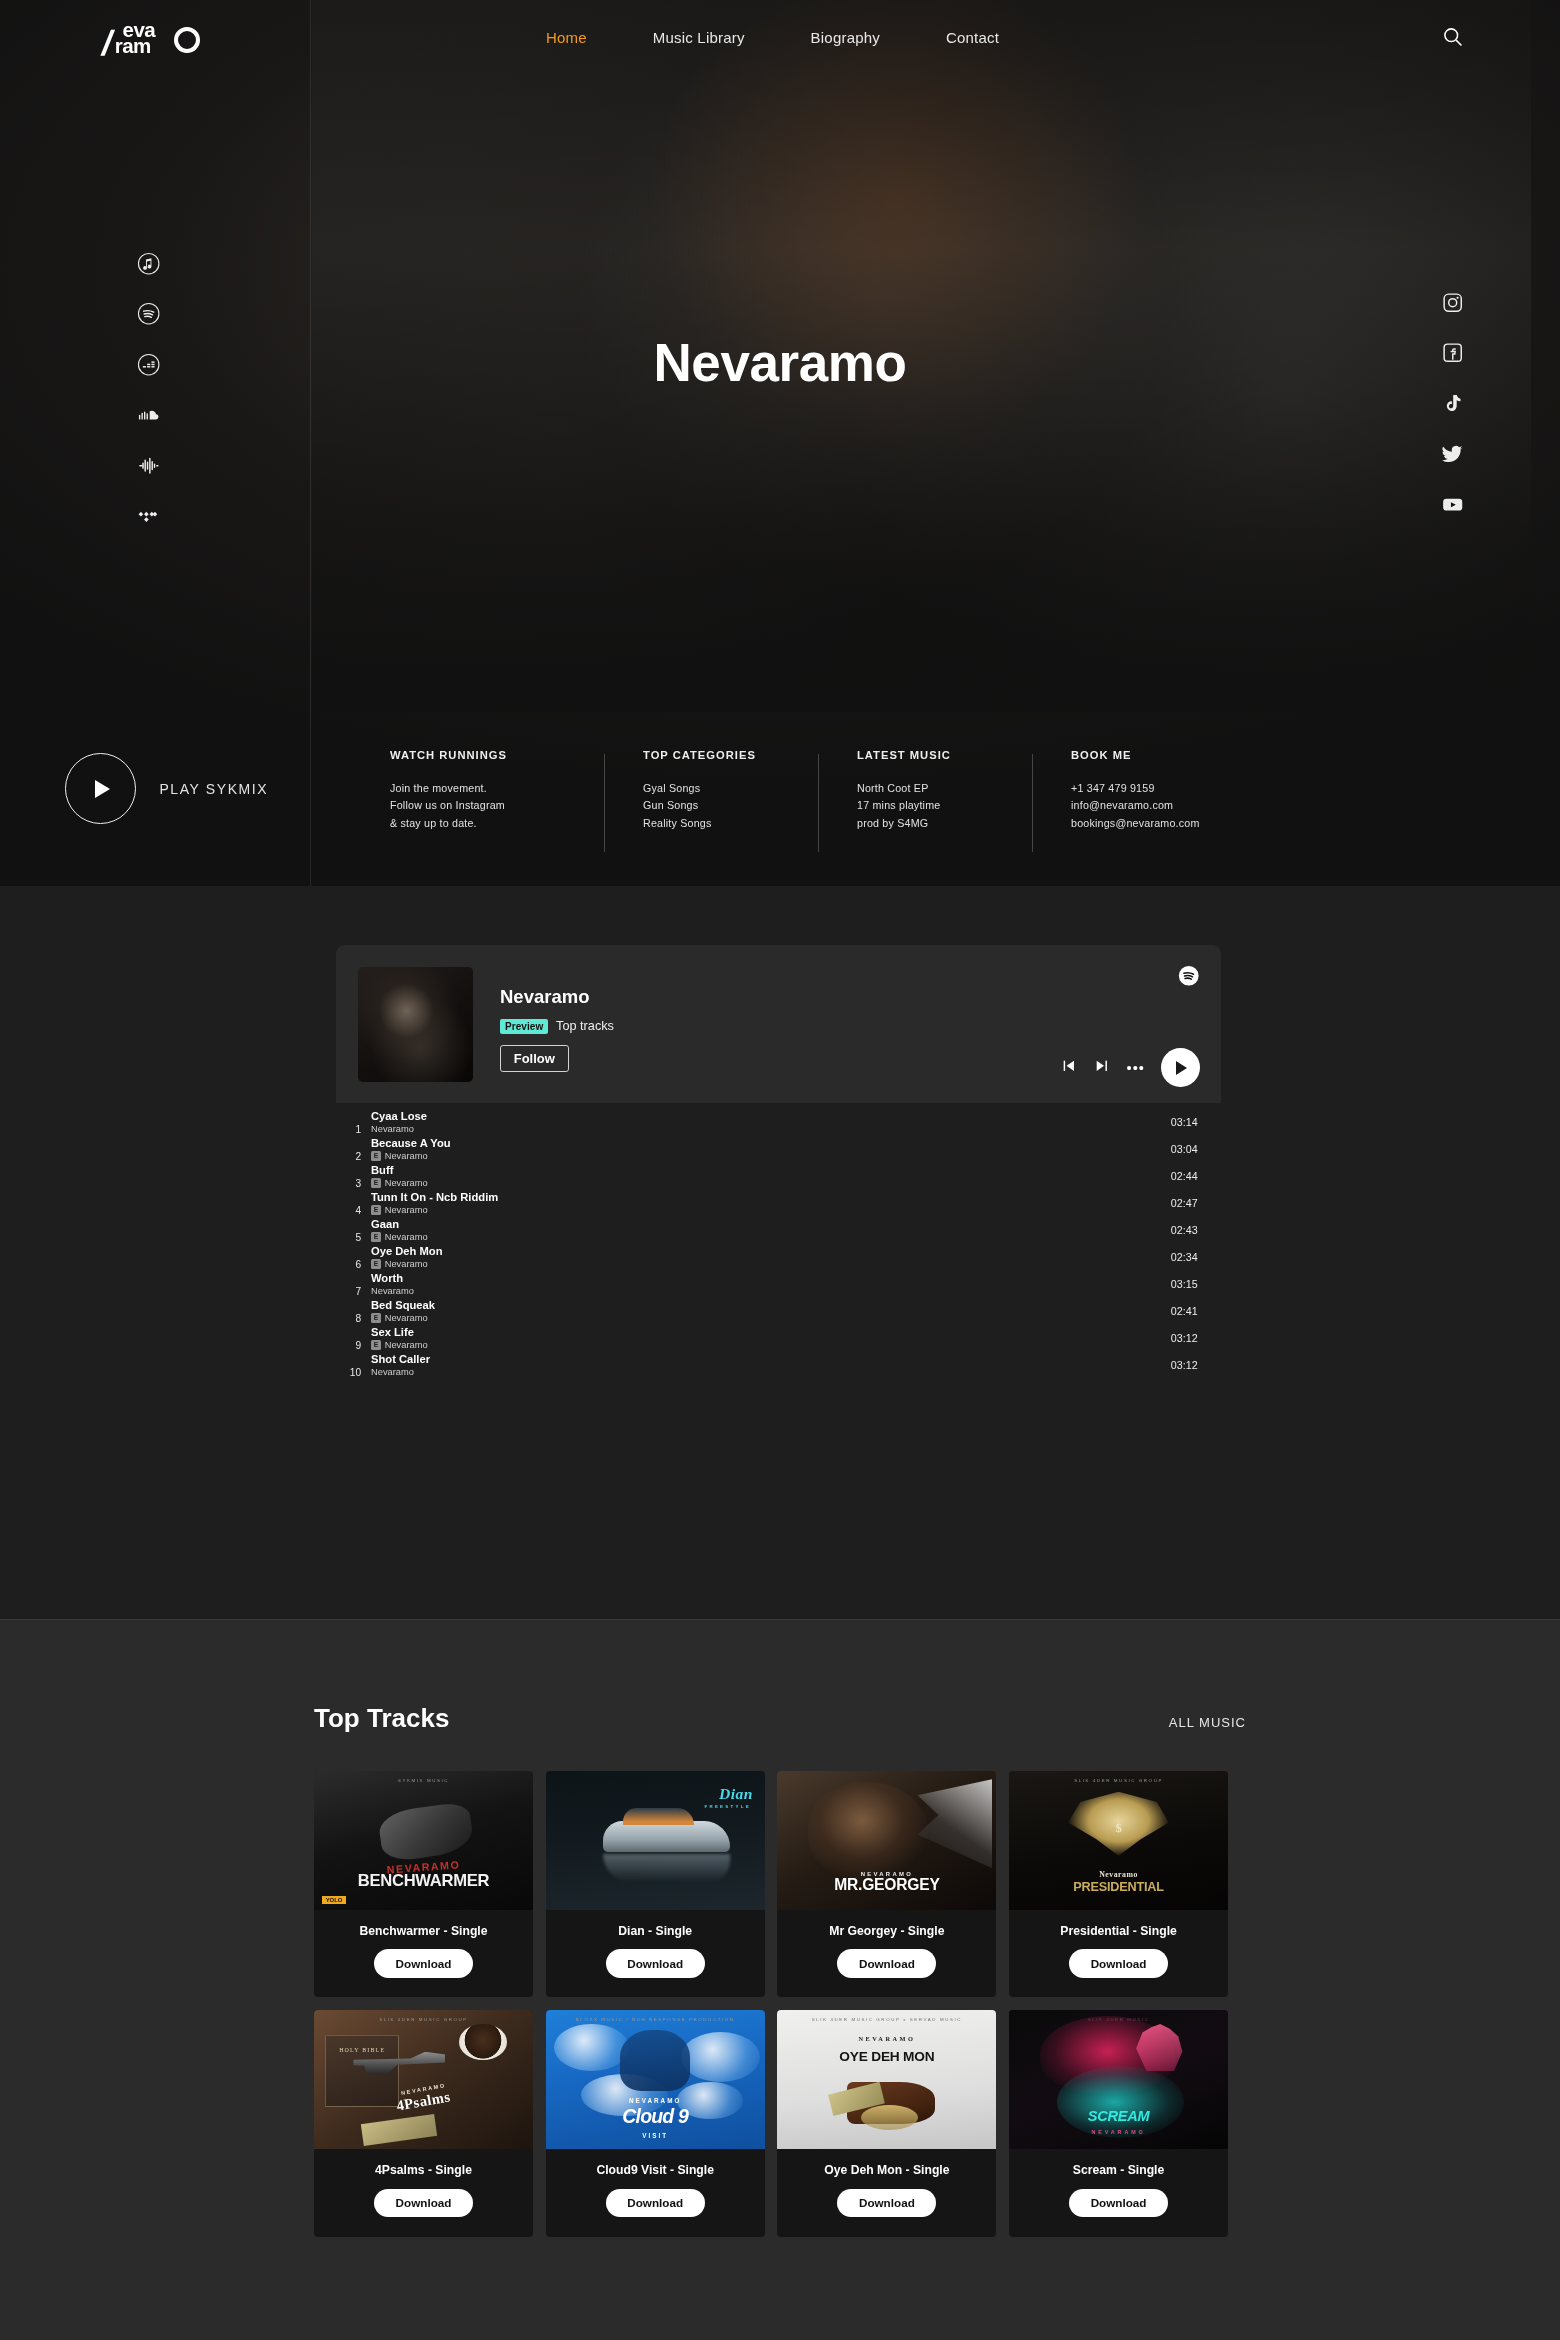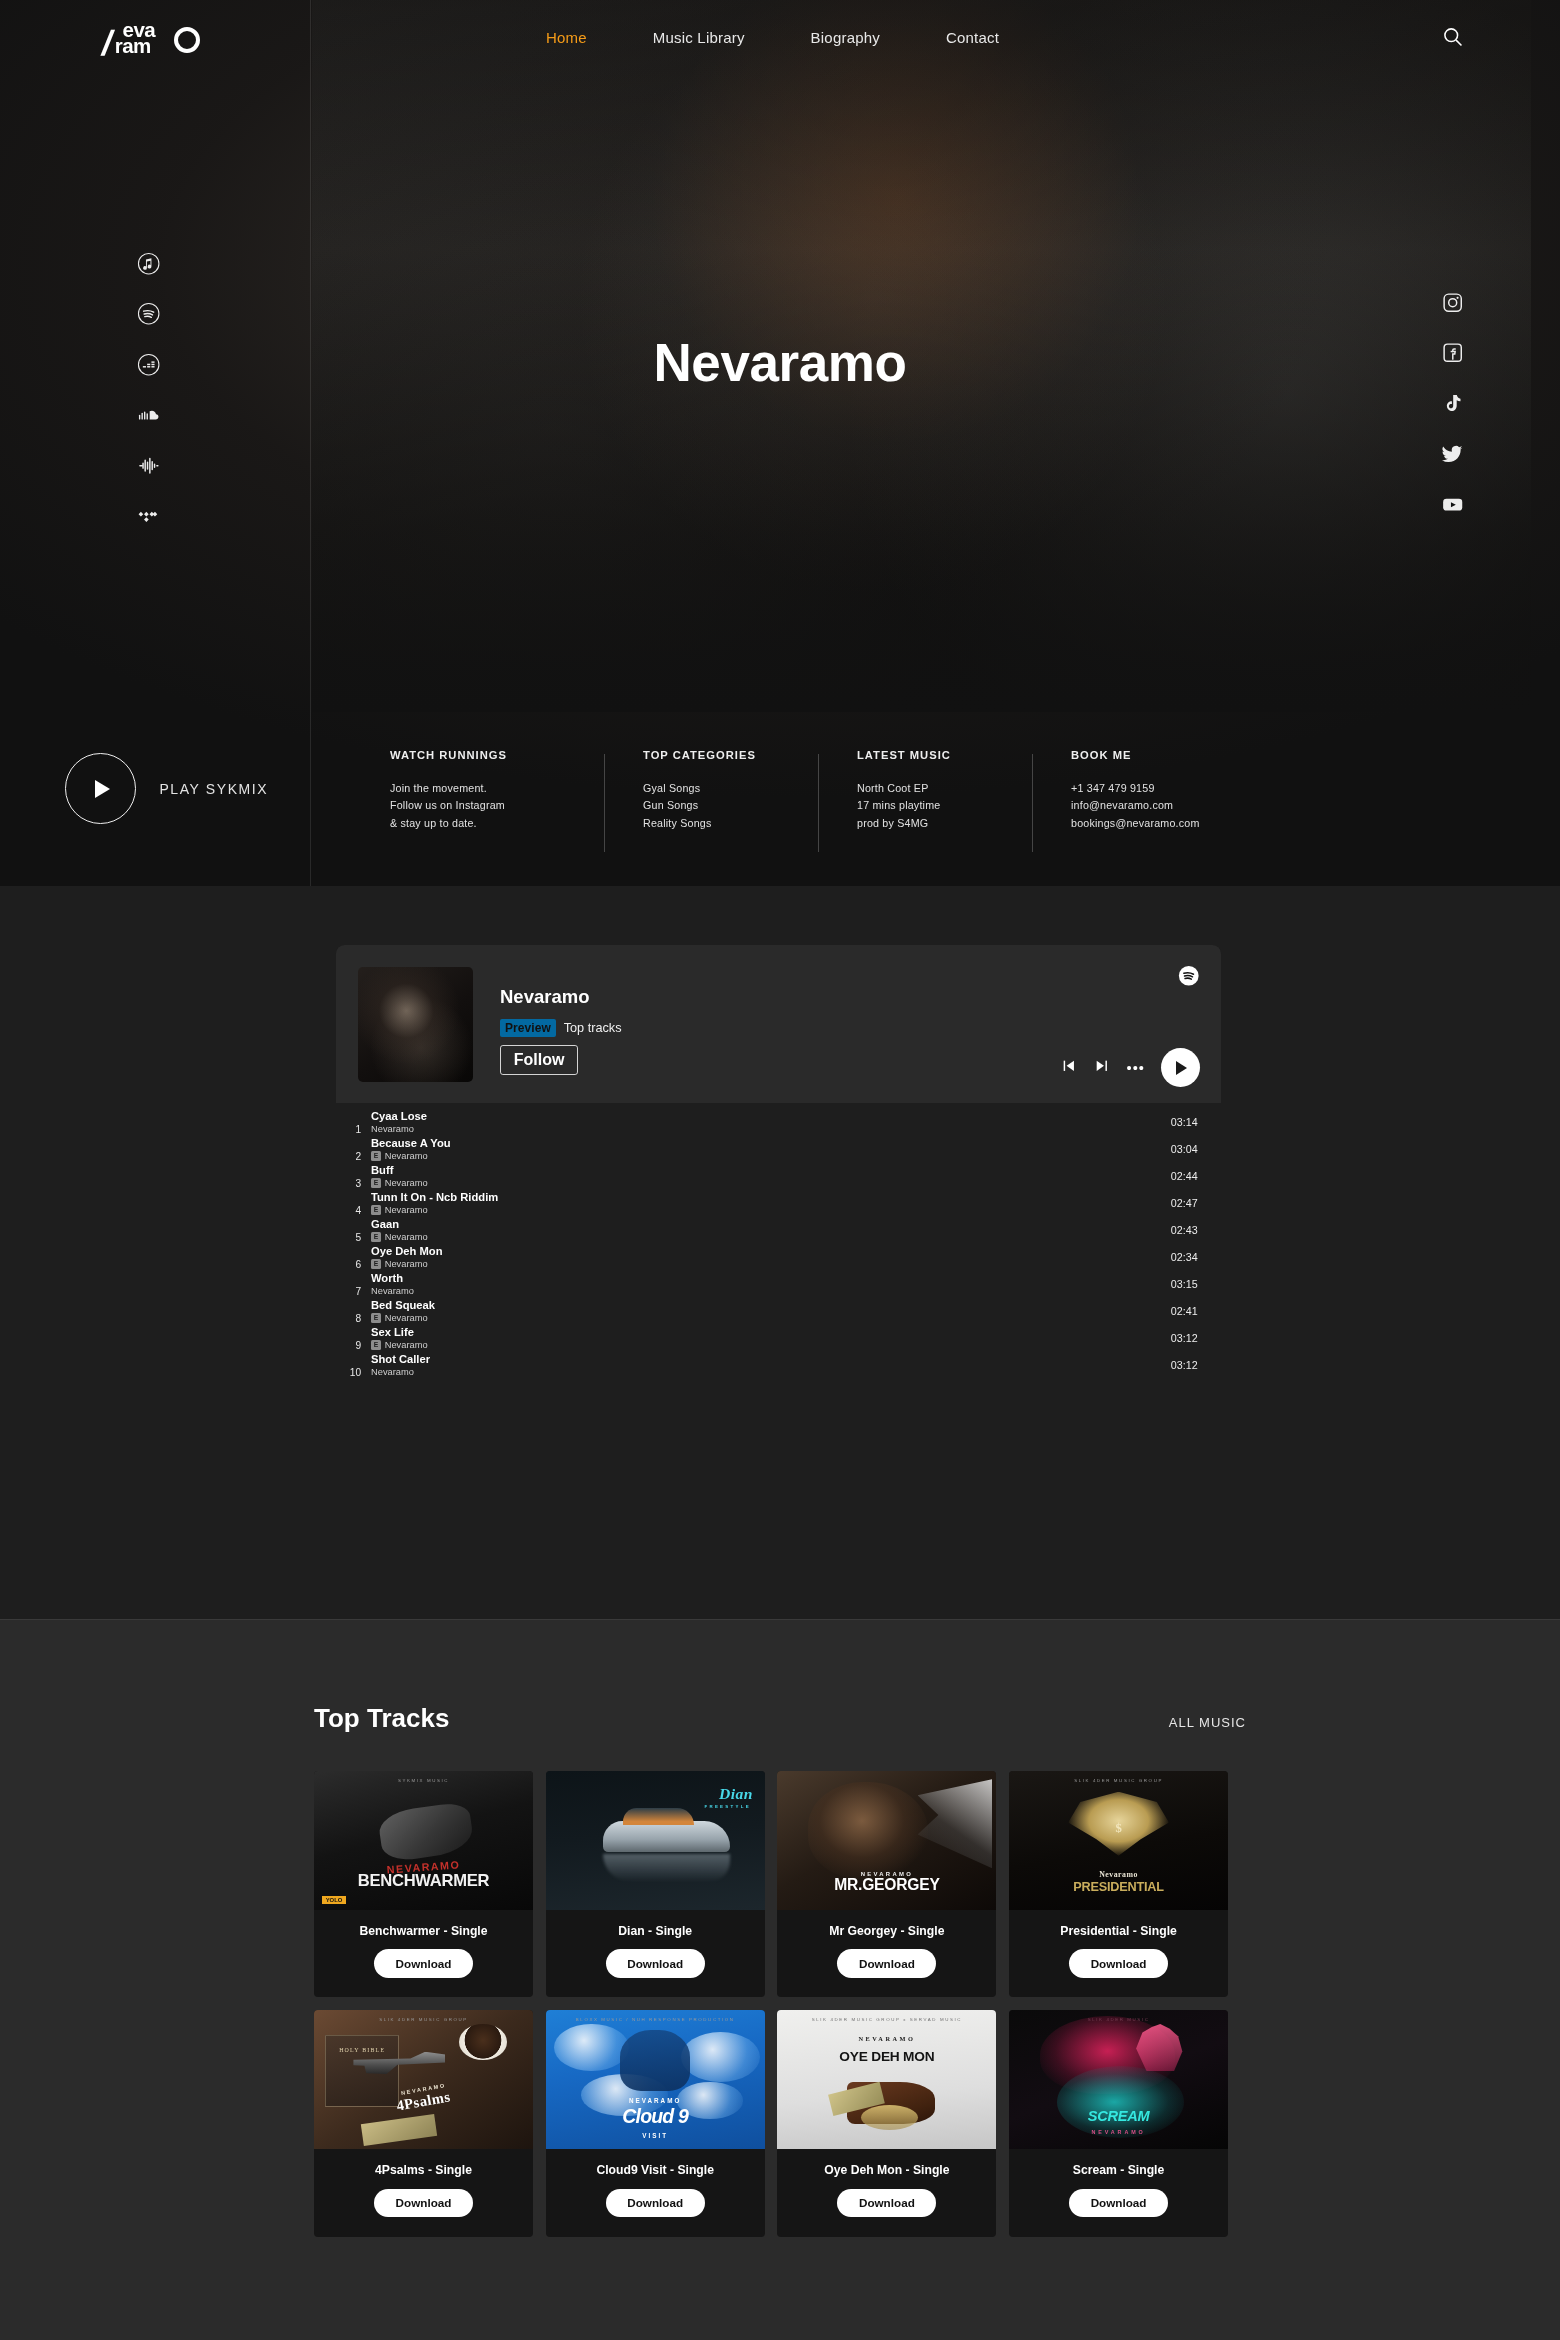--- a/index.html
+++ b/index.html
@@ -137,28 +137,28 @@
   .sp-cover {
     position: absolute; left: 21.5px; top: 21.5px; width: 115px; height: 115px; border-radius: 4.9px;
     background:
       radial-gradient(circle at 42% 38%, rgba(180,160,140,0.55) 0%, rgba(60,48,40,0.35) 28%, rgba(0,0,0,0) 55%),
       radial-gradient(circle at 55% 70%, rgba(130,115,100,0.30) 0%, rgba(0,0,0,0) 50%),
       linear-gradient(145deg, #241f1c 0%, #120f0e 55%, #080706 100%);
   }
   .sp-name { position: absolute; left: 164px; top: 41px; font-size: 18.5px; font-weight: 700; color: #fff; }
   .sp-preview-row { position: absolute; left: 164px; top: 74px; display: flex; align-items: center; gap: 7.8px; }
   .sp-badge {
-    background: #0369a1; color: #111; font-size: 12px; font-weight: 700;
+    background: #5eead4; color: #111; font-size: 10px; font-weight: 700;
     padding: 2px 4.9px 1.5px; border-radius: 2px; letter-spacing: 0.1px;
   }
   .sp-toptracks { font-size: 12.7px; color: #f0f0f0; }
   .sp-follow {
     position: absolute; left: 164px; top: 100px;
     border: 1px solid #d4d4d4; color: #fff; background: transparent;
-    font-size: 16px; font-weight: 700; padding: 4.9px 12.7px; border-radius: 2.9px; cursor: pointer;
+    font-size: 13px; font-weight: 700; padding: 4.9px 12.7px; border-radius: 2.9px; cursor: pointer;
     font-family: "Liberation Sans", sans-serif;
   }
   .sp-logo { position: absolute; right: 21.5px; top: 19.5px; width: 21.5px; height: 21.5px; cursor: pointer; }
   .sp-controls { position: absolute; right: 21.5px; bottom: 15.6px; display: flex; align-items: center; gap: 15.6px; }
   .sp-ctrl { cursor: pointer; }
   .sp-dots { color: #fff; font-size: 14.6px; letter-spacing: 1px; line-height: 1; cursor: pointer; }
   .sp-playbig {
     width: 39px; height: 39px; border-radius: 50%; background: #fff;
     display: flex; align-items: center; justify-content: center; cursor: pointer;
   }

